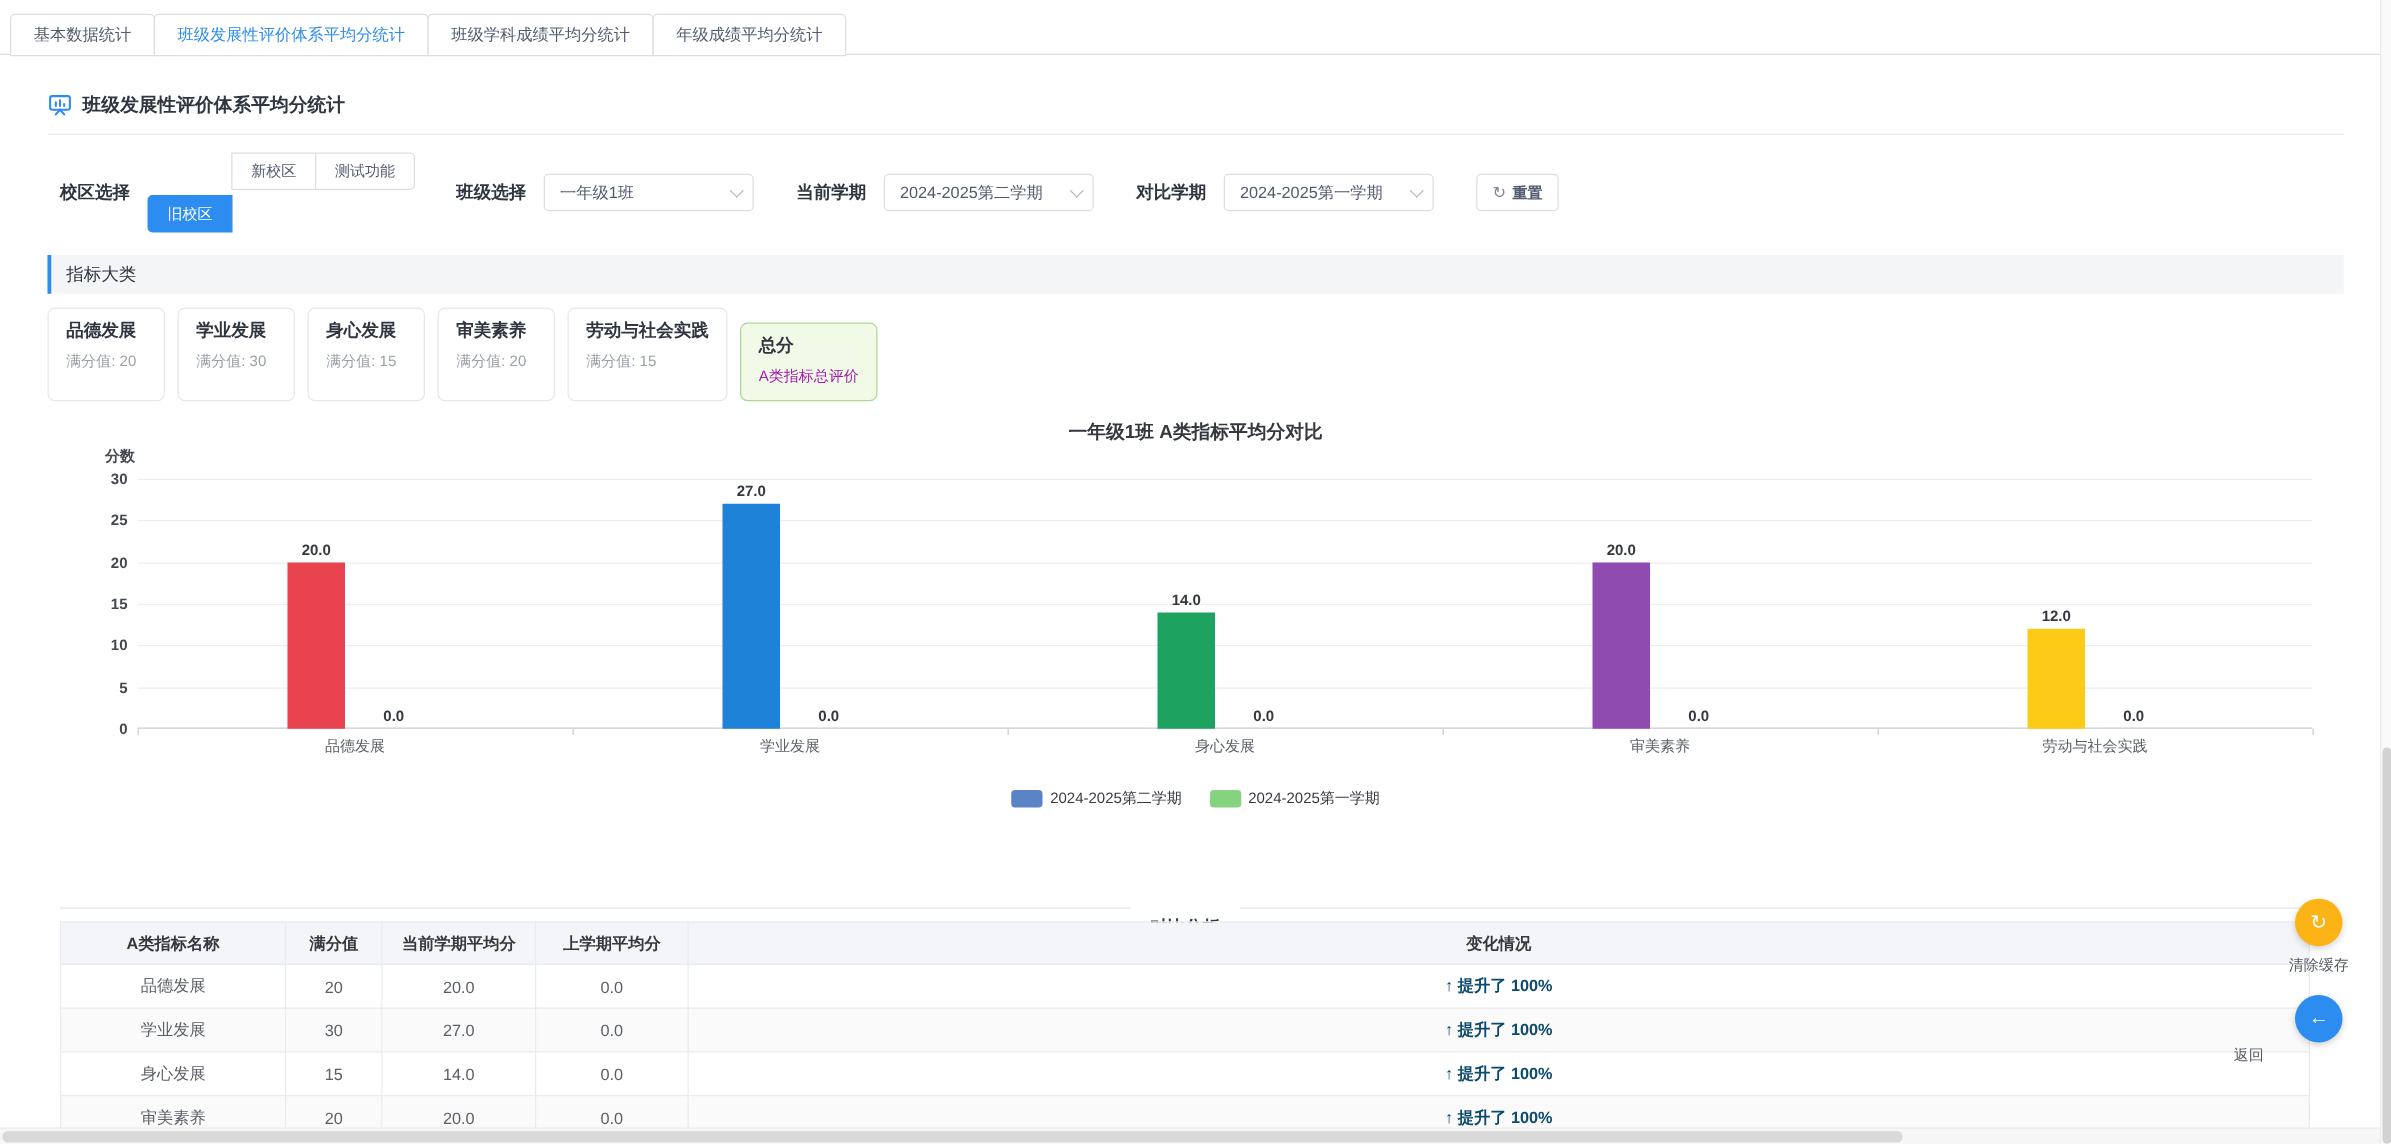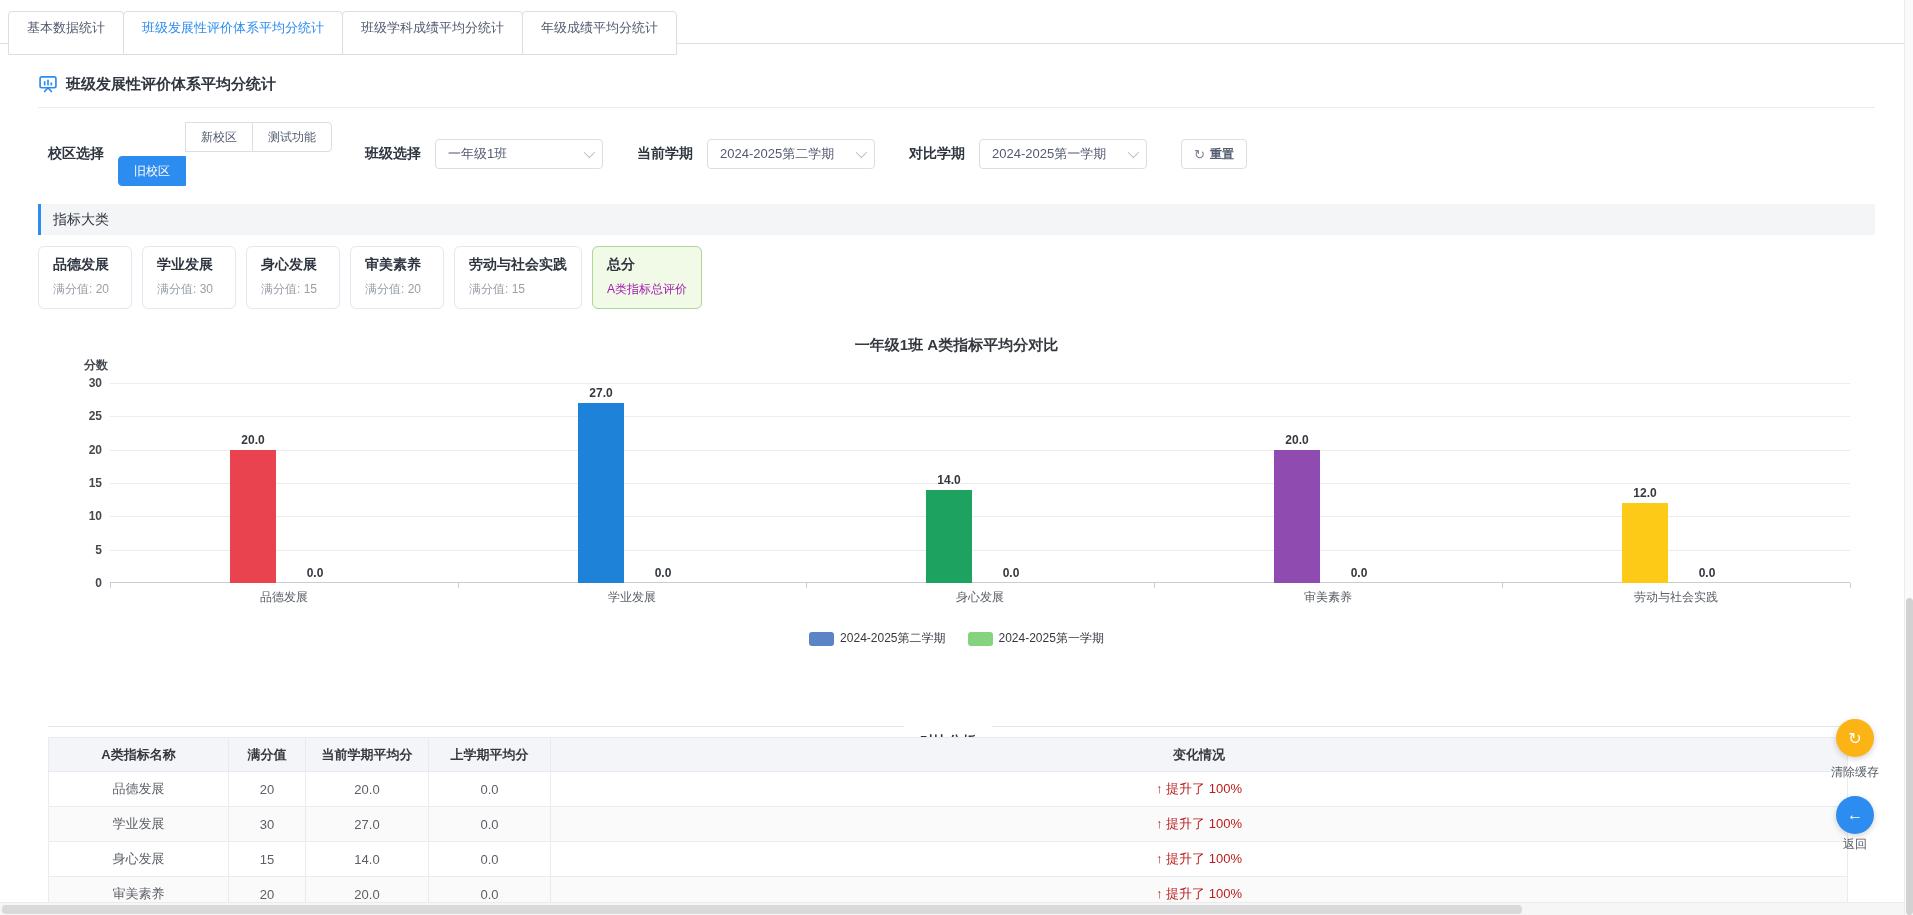--- a/index.html
+++ b/index.html
@@ -2,21 +2,21 @@
 <html><head>
 <meta charset="utf-8">
 <style>
   * { box-sizing: border-box; margin: 0; padding: 0; }
   html,body { width:1913px; height:915px; overflow:hidden; background:#fff;
     font-family:"Liberation Sans","DejaVu Sans",sans-serif; color:#333; }
 
   
   .tabline { position:absolute; top:43px; left:0; width:1913px; height:1px; background:#dcdee2; }
   .tabbar { position:absolute; top:11px; left:8px; display:flex; z-index:2; }
-  .tab { height:44px; line-height:31px; padding:0 18px; font-size:13px; color:#515a6e;
+  .tab { height:34px; line-height:31px; padding:0 18px; font-size:13px; color:#515a6e;
     background:#fff; border:1px solid #dcdee2; border-radius:4px 4px 0 0; margin-right:-1px;
     cursor:pointer; white-space:nowrap; }
   .tab.active { color:#2d8cf0; }
 
   
   .page-header { position:absolute; top:74px; left:38px; display:flex; align-items:center; gap:8px; }
   .page-header .title { font-size:15px; font-weight:700; color:#2f3640; }
   .header-rule { position:absolute; top:107px; left:38px; width:1837px; height:1px; background:#ececec; }
 
   
@@ -41,21 +41,21 @@
   .section-bar { position:absolute; top:204px; left:38px; width:1837px; height:31px;
     background:#f4f5f7; border-left:3px solid #2d8cf0; display:flex; align-items:center; padding-left:12px; }
   .section-bar span { font-size:14px; font-weight:400; color:#2f3640; }
 
   
   .cards { position:absolute; top:246px; left:38px; display:flex; gap:10px; }
   .card { min-width:94px; padding:9px 14px 10px; background:#fff; border:1px solid #e4e7ed;
     border-radius:6px; cursor:pointer; }
   .card .cname { font-size:14px; font-weight:700; color:#2f3640; white-space:nowrap; }
   .card .csub { font-size:12px; color:#9aa0a8; margin-top:7px; white-space:nowrap; }
-  .card.selected { background:#f1f9e7; border-color:#aed795; }
+  .card.selected { background:#f1f9e7; border-color:#aed795;margin-top:12px; }
   .card.selected .csub { color:#a21caf; }
 
   
   .chart-title { position:absolute; top:336px; left:0; width:1913px; text-align:center;
     font-size:15px; font-weight:700; color:#35393f; }
   #plot { position:absolute; top:383px; left:110px; width:1740px; height:200px; }
   .gridline { position:absolute; left:0; width:100%; height:1px; background:#ededed; }
   .axisline { position:absolute; left:0; bottom:0; width:100%; height:1px; background:#c9ccd1; }
   .ytick { position:absolute; left:-40px; width:32px; text-align:right; font-size:12px;
     font-weight:700; color:#44494f; }
@@ -79,33 +79,33 @@
   .cmp-divider { position:absolute; top:702px; left:48px; width:1800px; display:flex;
     align-items:center; gap:16px; }
   .cmp-divider .line { flex:1; height:1px; background:#e3e5e8; }
   .cmp-divider .dtitle { font-size:14px; font-weight:700; color:#2f3640; white-space:nowrap;margin-top:31px; }
   .cmp-table { position:absolute; top:737px; left:48px; width:1800px; border-collapse:collapse; }
   .cmp-table th { background:#f3f5f8; font-size:13px; font-weight:700; color:#35393f;
     border:1px solid #e8ebf0; height:34px; text-align:center; }
   .cmp-table td { font-size:13px; color:#5a5f66; border:1px solid #e8ebf0; height:35px;
     text-align:center; background:#fff; }
   .cmp-table tr.striped td { background:#fafafa; }
-  .cmp-table td.up { color:#b91c1c; font-weight:400; }
+  .cmp-table td.up { color:#0c4a6e; font-weight:700; }
   .cmp-table th:nth-child(1){ width:180px; } .cmp-table th:nth-child(2){ width:77px; }
   .cmp-table th:nth-child(3){ width:123px; } .cmp-table th:nth-child(4){ width:122px; }
 
   
   .float-btn { position:absolute; width:38px; height:38px; border-radius:50%; color:#fff;
     display:flex; align-items:center; justify-content:center; font-size:16px; cursor:pointer;
     box-shadow:0 2px 6px rgba(0,0,0,.18); }
   #clear-cache-btn { top:719px; left:1836px; background:#fcb316; }
   #back-btn { top:796px; left:1836px; background:#2d8cf0; }
   .float-label { position:absolute; width:70px; text-align:center; font-size:12px; color:#555a61; }
   #clear-cache-label { top:764px; left:1820px; }
-  #back-label { top:836px; left:1820px; }
+  #back-label { top:836px; left:1764px; }
 
   
   .vscroll { position:absolute; top:0; right:0; width:9px; height:915px; background:#fafafa;
     border-left:1px solid #ececec; z-index:5; }
   .vthumb { position:absolute; top:598px; left:1px; width:7px; height:317px; background:#d2d2d2;
     border-radius:4px; cursor:pointer; }
   .hscroll { position:absolute; left:0; top:902px; width:1913px; height:13px; background:#f6f6f6;
     border-top:1px solid #ececec; z-index:4; }
   .hthumb { position:absolute; top:2px; left:2px; width:1520px; height:9px; background:#d9d9d9;
     border-radius:4px; cursor:pointer; }

